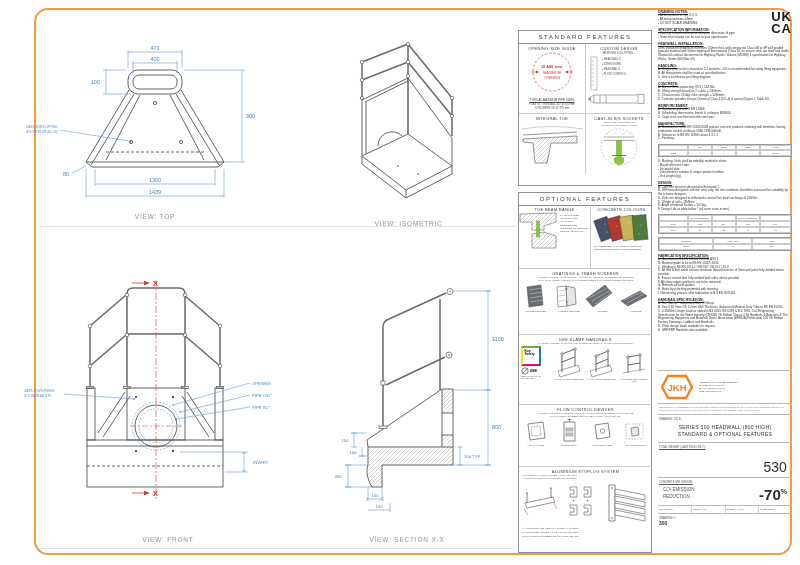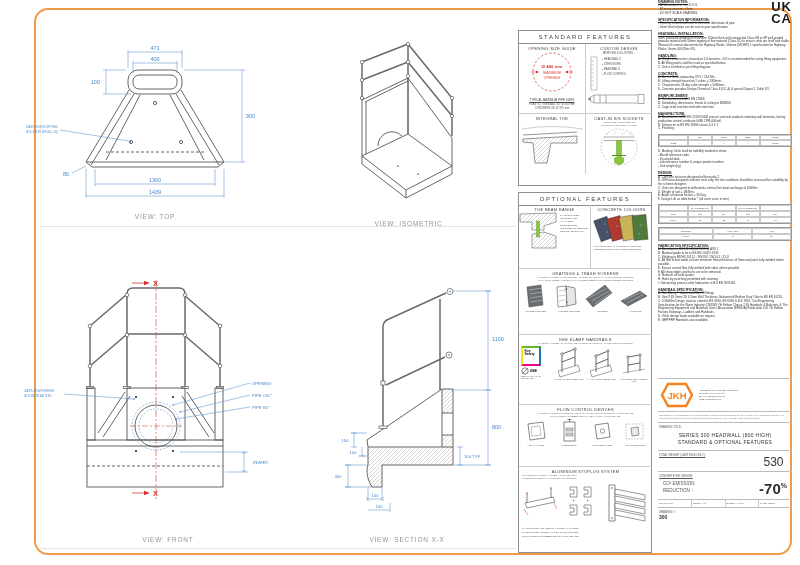--- a/index.html
+++ b/index.html
@@ -27,38 +27,38 @@
 .subline{font-size:2.5px;color:#666;text-align:center}
 .redc{fill:var(--red)}
 .blist .cell{font-size:2.8px;color:#555;margin:1px 0}
 .blist .cell::before{content:"▪ "}
 .blist2 .cell{font-size:2.5px;color:#555;margin:1px 0}
 .blist2 .cell::before{content:"▪ "}
 .lgrid{display:grid;font-size:2.3px;color:#555;text-align:center;margin-top:1px}
 .lgrid .cell::before{content:"▪ "}
 .g4{grid-template-columns:repeat(4,1fr)}
 .g3{grid-template-columns:repeat(3,1fr)}
-#notes{position:absolute;left:658px;top:0;width:134px;height:368px;font-size:3px;line-height:1.25;color:#333;overflow:hidden}
+#notes{position:absolute;left:658px;top:10px;width:134px;height:368px;font-size:3px;line-height:1.25;color:#333;overflow:hidden}
 .nsec{margin-bottom:2.5px}
 .nhead{font-size:3.4px;font-weight:bold;text-decoration:underline;color:#1f1f1f}
 .nlines{white-space:pre-line}
 .ukca{float:right;width:36px;margin:1px 0 3px 5px;font-size:13px;font-weight:bold;line-height:.92;letter-spacing:1px;color:#1a1a1a;text-align:right}
 .ntable{display:grid;border:1px solid #999;margin:2px 0 3px 0;font-size:2.3px;text-align:center;color:#444}
 .ntable .cell{border:1px solid #c9c9c9;padding:.5px;min-height:3px}
 .t5{grid-template-columns:1.2fr 1fr 1fr 1fr 1.3fr}
 .t3{grid-template-columns:1.4fr 1fr 1fr}
-#footer{position:absolute;left:658px;top:378px;width:134px;height:178px;color:#333}
+#footer{position:absolute;left:658px;top:370px;width:134px;height:178px;color:#333}
 .frow{border-top:1px solid #bbb;padding:2px 1px}
 .jkh-row{display:flex;align-items:center;gap:4px}
 .addr{font-size:2.4px;line-height:1.35;color:#555;white-space:pre-line}
 .prop{font-size:2.2px;color:#777;line-height:1.3}
 .lab{font-size:2.8px;color:#555}
 .dtitle{font-size:5px;color:#333;text-align:center;white-space:pre-line;line-height:1.4;margin:3px 0 2px 0;letter-spacing:.3px}
 .wrow{display:flex;align-items:flex-start}
-.wval{font-size:12px;color:#333;margin:2px 0 0 58px}
+.wval{font-size:14px;color:#333;margin:14px 0 0 58px}
 .eco{font-size:20px;font-weight:bold;color:var(--eco_green);text-align:center;letter-spacing:1px;font-family:"DejaVu Sans",sans-serif}
 .co2row{display:flex;justify-content:space-between;align-items:center;padding:0 4px;margin-top:2px}
 .co2l{font-size:4.5px;color:#555;line-height:1.5;white-space:pre-line}
 .pct{font-size:15px;font-weight:bold;color:#2e2e2e}
 .pctu{font-size:7px;vertical-align:super}
 .inforow{display:flex;border-top:1px solid #bbb}
 .inforow>div{flex:1;font-size:2.4px;color:#555;padding:2px 1px;border-right:1px solid #ccc}
 .inforow>div:last-child{border-right:none}
 .dno{font-size:5px;font-weight:bold;color:#333}
 .kee-logo{width:20px;height:20px;border-left:2.5px solid #f2ea0a;border-top:2.5px solid #6ab42d;border-right:2.5px solid #1b75bb;border-bottom:2.5px solid #ec008c;font-size:3.4px;font-weight:bold;color:#111;line-height:1.1;padding:1.5px;white-space:pre-line}

